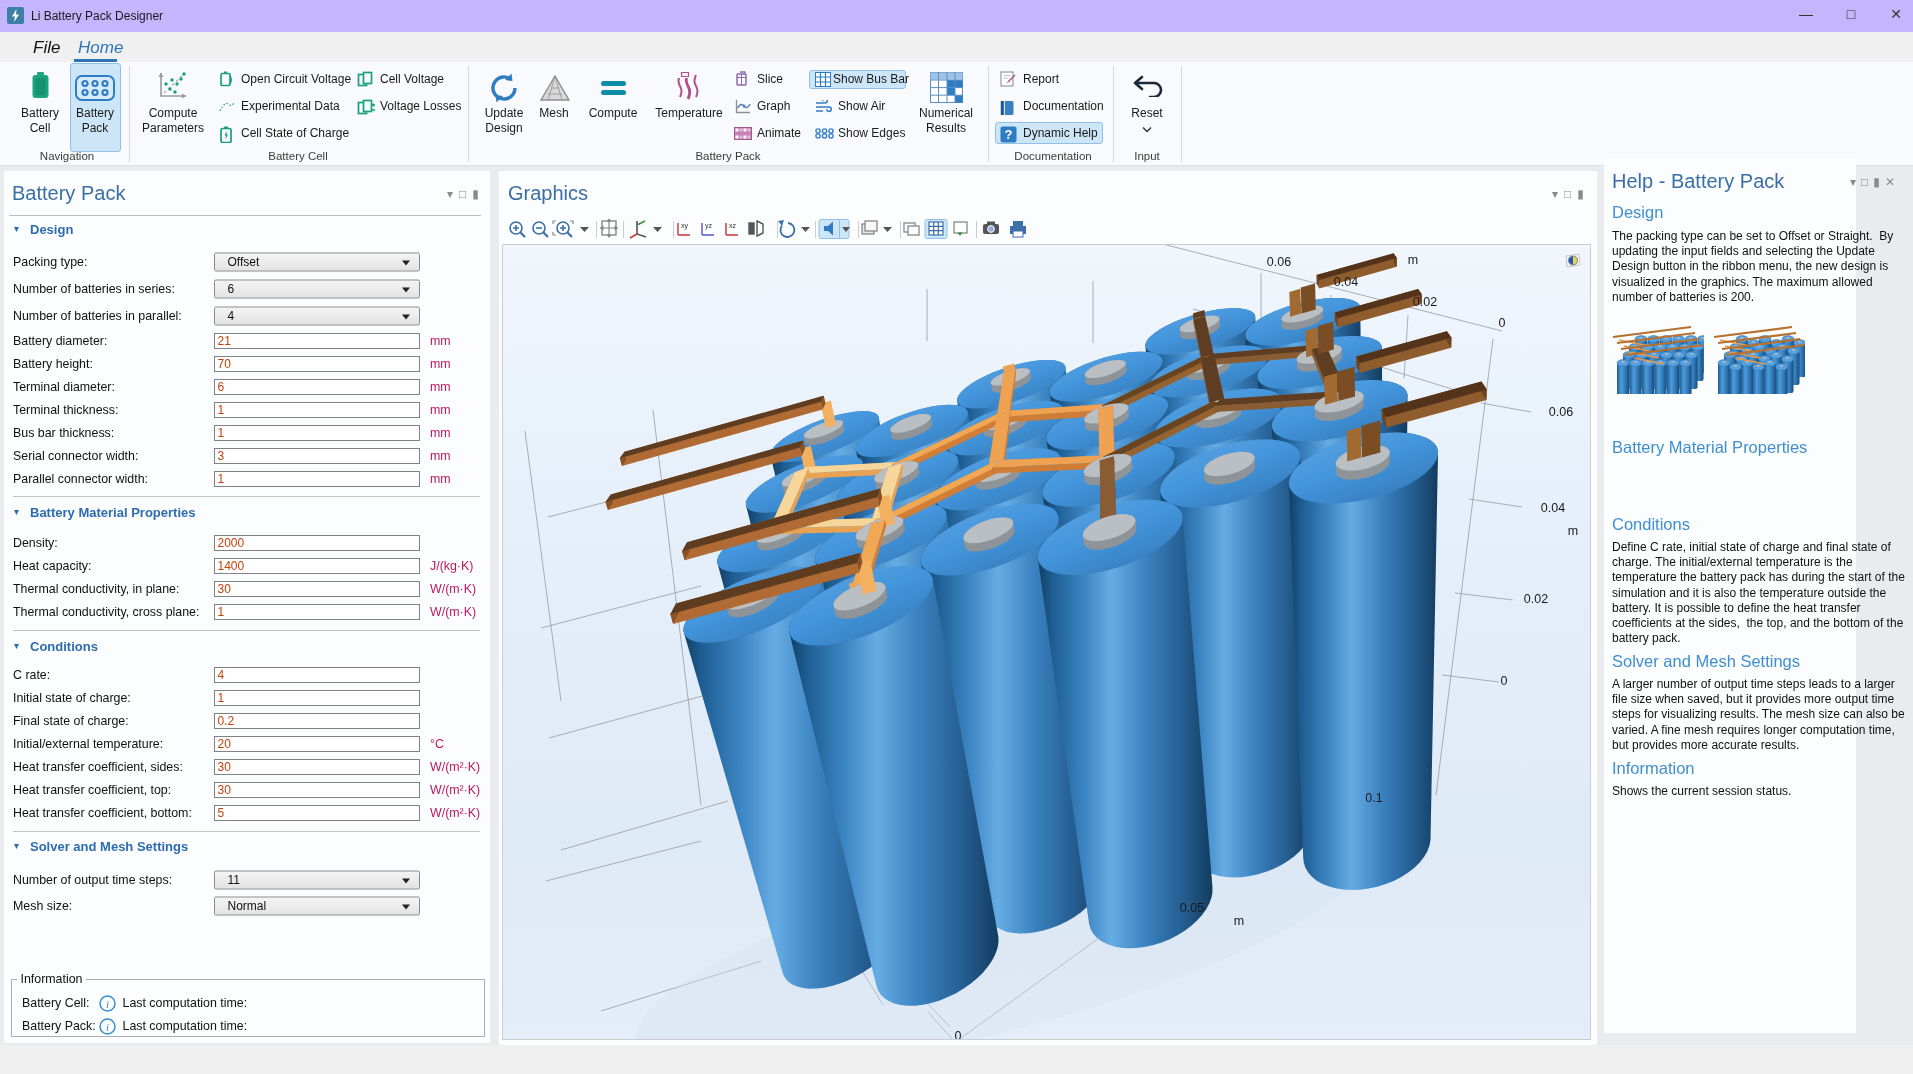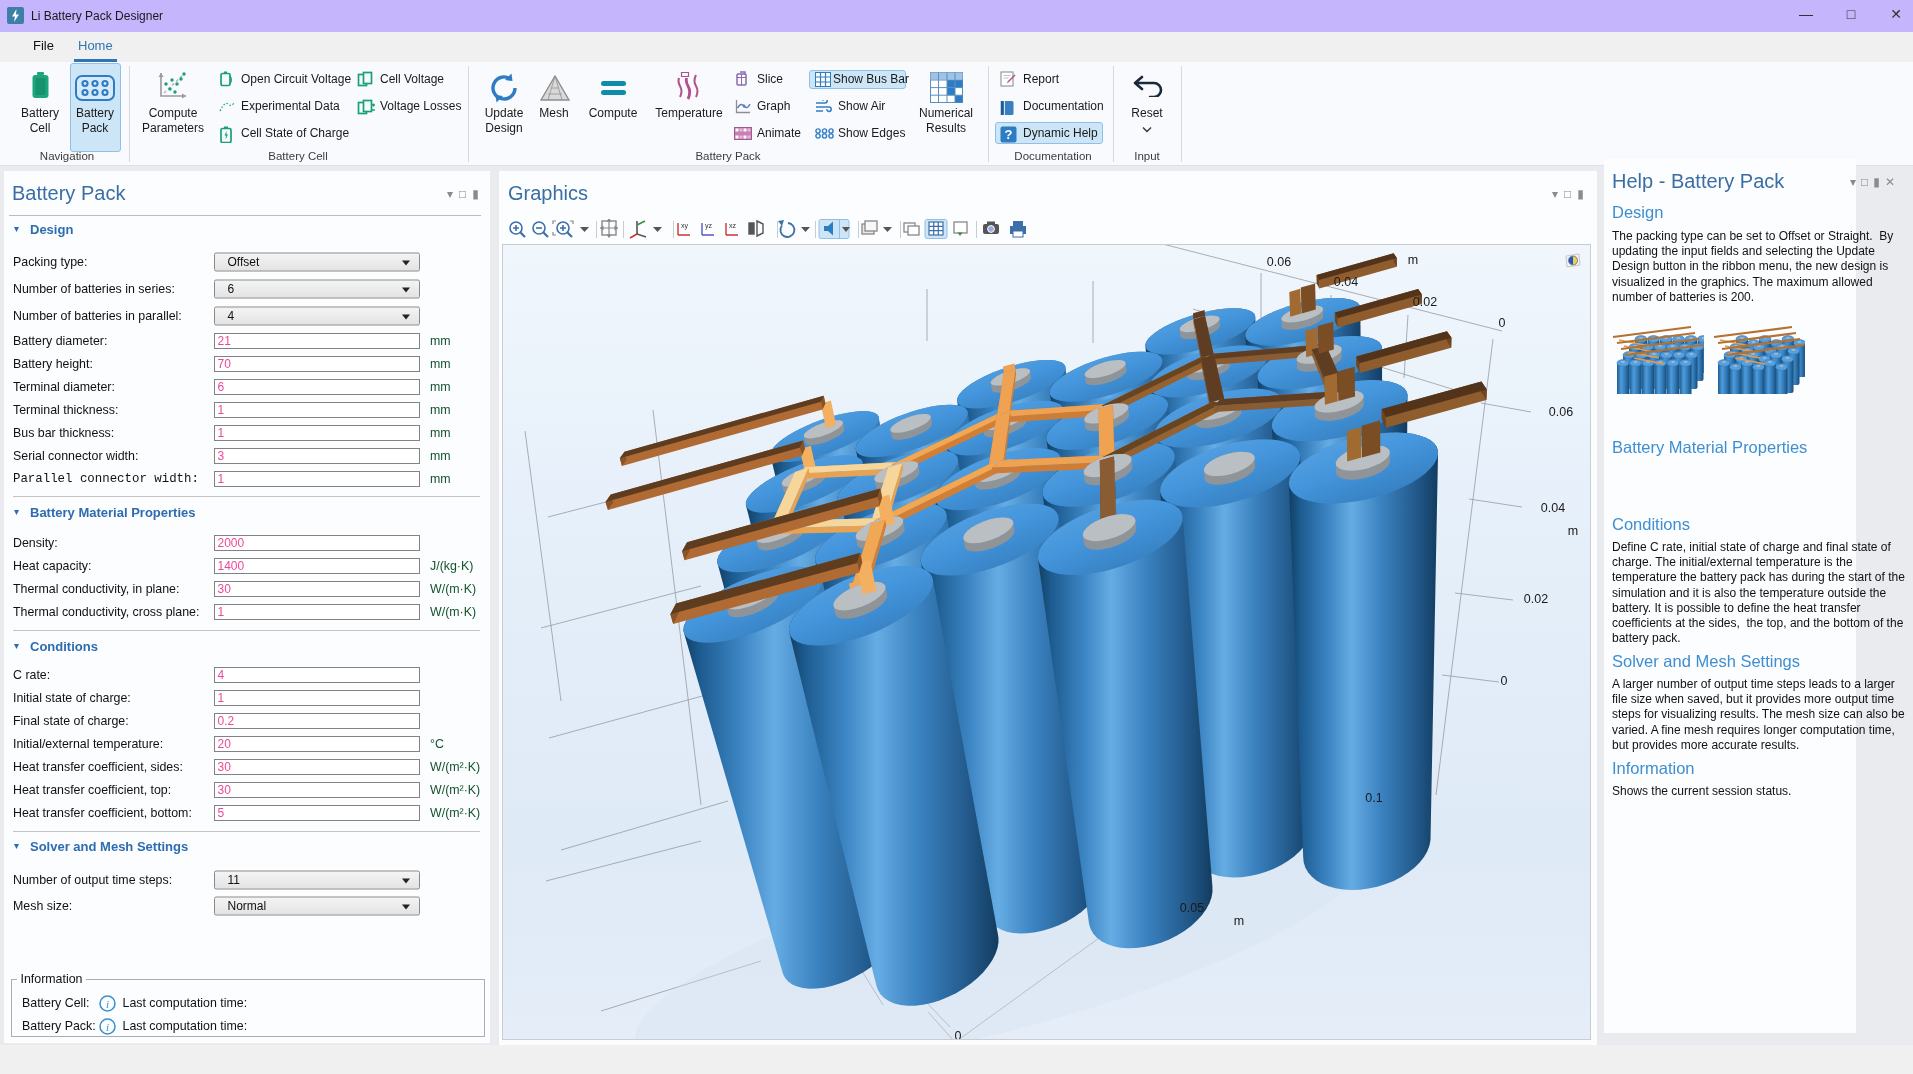--- a/index.html
+++ b/index.html
@@ -3,38 +3,38 @@
 <meta charset="utf-8">
 <style>
 * { margin:0; padding:0; box-sizing:border-box; }
 html,body { width:1913px; height:1074px; overflow:hidden; font-family:"Liberation Sans", sans-serif; background:#e9ebee; }
 .abs { position:absolute; }
 #titlebar { position:absolute; left:0; top:0; width:1913px; height:32px; background:#c4b5fd; }
 #appicon { position:absolute; left:7px; top:7px; width:17px; height:17px; background:#3d7fa6; border-radius:2px; }
 #apptitle { position:absolute; left:31px; top:9px; font-size:12px; color:#1a1a1a; }
 .winbtn { position:absolute; top:6px; color:#333; font-size:14px; width:20px; text-align:center; }
 #tabs { position:absolute; left:0; top:32px; width:1913px; height:30px; background:#f0f0f0; }
-.tab { position:absolute; top:6px; font-size:13px; }
+.tab { position:absolute; top:6px; font-size:17px;font-style:italic; }
 #ribbon { position:absolute; left:0; top:62px; width:1913px; height:104px; background:#f9fafd; border-bottom:1px solid #e0e0e0; }
 .rsep { position:absolute; top:66px; width:1px; height:96px; background:#d9d9d9; }
 .rlabel { position:absolute; font-size:11.5px; color:#3c3c3c; text-align:center; transform:translateX(-50%); top:88px; }
 .rbig { position:absolute; font-size:12px; color:#1a1a1a; text-align:center; transform:translateX(-50%); line-height:15px; }
 .rsmall { position:absolute; font-size:12px; color:#1a1a1a; white-space:nowrap; transform:translateY(-50%); }
 .rsel { position:absolute; background:#cde6f7; border:1px solid #90c0e8; border-radius:3px; }
 .ricon { position:absolute; }
 #content { position:absolute; left:0; top:167px; width:1913px; height:878px; background:#e9ebee; }
 .panel { position:absolute; background:#fcfdfe; }
 .ptitle { font-size:20px; color:#3a6ea5; position:absolute; }
 .pbtns { position:absolute; color:#8b8b8b; font-size:12px; }
 #leftpanel { left:4px; top:171px; width:486px; height:872px; }
 #gpanel { left:499px; top:171px; width:1098px; height:874px; }
 #helppanel { left:1604px; top:159px; width:252px; height:874px; }
 .flabel { position:absolute; font-size:12.4px; color:#111; transform:translateY(-50%); white-space:nowrap; }
-.funit { position:absolute; font-size:12.4px; color:#14532d; transform:translateY(-50%); white-space:nowrap; }
-.finput { position:absolute; left:209.5px; width:206px; height:16px; background:#fff; border:1px solid #828282; font-size:12px; color:#ec4899; padding:0 3px; line-height:14px; transform:translateY(-50%); }
+.funit { position:absolute; font-size:12.4px; color:#be185d; transform:translateY(-50%); white-space:nowrap; }
+.finput { position:absolute; left:209.5px; width:206px; height:16px; background:#fff; border:1px solid #828282; font-size:12px; color:#c2410c; padding:0 3px; line-height:14px; transform:translateY(-50%); }
 .fcombo { position:absolute; left:209.5px; width:206px; height:19px; background:linear-gradient(#f4f4f4,#e3e3e3); border:1px solid #8a8a8a; border-radius:2px; font-size:12px; color:#111; padding:1px 3px 0 13px; transform:translateY(-50%); }
 .fcombo:after { content:""; position:absolute; right:9px; top:7px; border-left:4.5px solid transparent; border-right:4.5px solid transparent; border-top:5px solid #222; }
 .shead { position:absolute; font-size:13px; font-weight:bold; color:#2d6cb0; }
 .schev { position:absolute; font-size:10px; color:#2d6cb0; }
 .sline { position:absolute; left:9px; width:467px; height:1px; background:#c3c3c3; }
 .helph { position:absolute; font-size:16.5px; color:#3e8ed0; left:8px; }
 .helpp { position:absolute; font-size:12px; color:#111; left:8px; white-space:nowrap; line-height:15.2px; }
 #statusbar { position:absolute; left:0; top:1045px; width:1913px; height:29px; background:#f0f0f0; }
 </style>
 </head>
@@ -265,21 +265,21 @@
     <div class="funit" style="left:426px;top:215.5px;">mm</div>
 <div class="flabel" style="left:9px;top:238.5px;">Terminal thickness:</div>
     <div class="finput" style="top:238.5px;">1</div>
     <div class="funit" style="left:426px;top:238.5px;">mm</div>
 <div class="flabel" style="left:9px;top:261.5px;">Bus bar thickness:</div>
     <div class="finput" style="top:261.5px;">1</div>
     <div class="funit" style="left:426px;top:261.5px;">mm</div>
 <div class="flabel" style="left:9px;top:284.5px;">Serial connector width:</div>
     <div class="finput" style="top:284.5px;">3</div>
     <div class="funit" style="left:426px;top:284.5px;">mm</div>
-<div class="flabel" style="left:9px;top:307.5px;font-family:Liberation Mono, monospace;">Parallel connector width:</div>
+<div class="flabel" style="left:9px;top:307.5px;">Parallel connector width:</div>
     <div class="finput" style="top:307.5px;">1</div>
     <div class="funit" style="left:426px;top:307.5px;">mm</div>
 <div class="sline" style="top:325px;"></div>
 <div class="schev" style="left:10px;top:335px;">▾</div>
     <div class="shead" style="left:26px;top:334px;">Battery Material Properties</div>
 <div class="flabel" style="left:9px;top:371.5px;">Density:</div>
     <div class="finput" style="top:371.5px;">2000</div>
 <div class="flabel" style="left:9px;top:394.5px;">Heat capacity:</div>
     <div class="finput" style="top:394.5px;">1400</div>
     <div class="funit" style="left:426px;top:394.5px;">J/(kg·K)</div>

